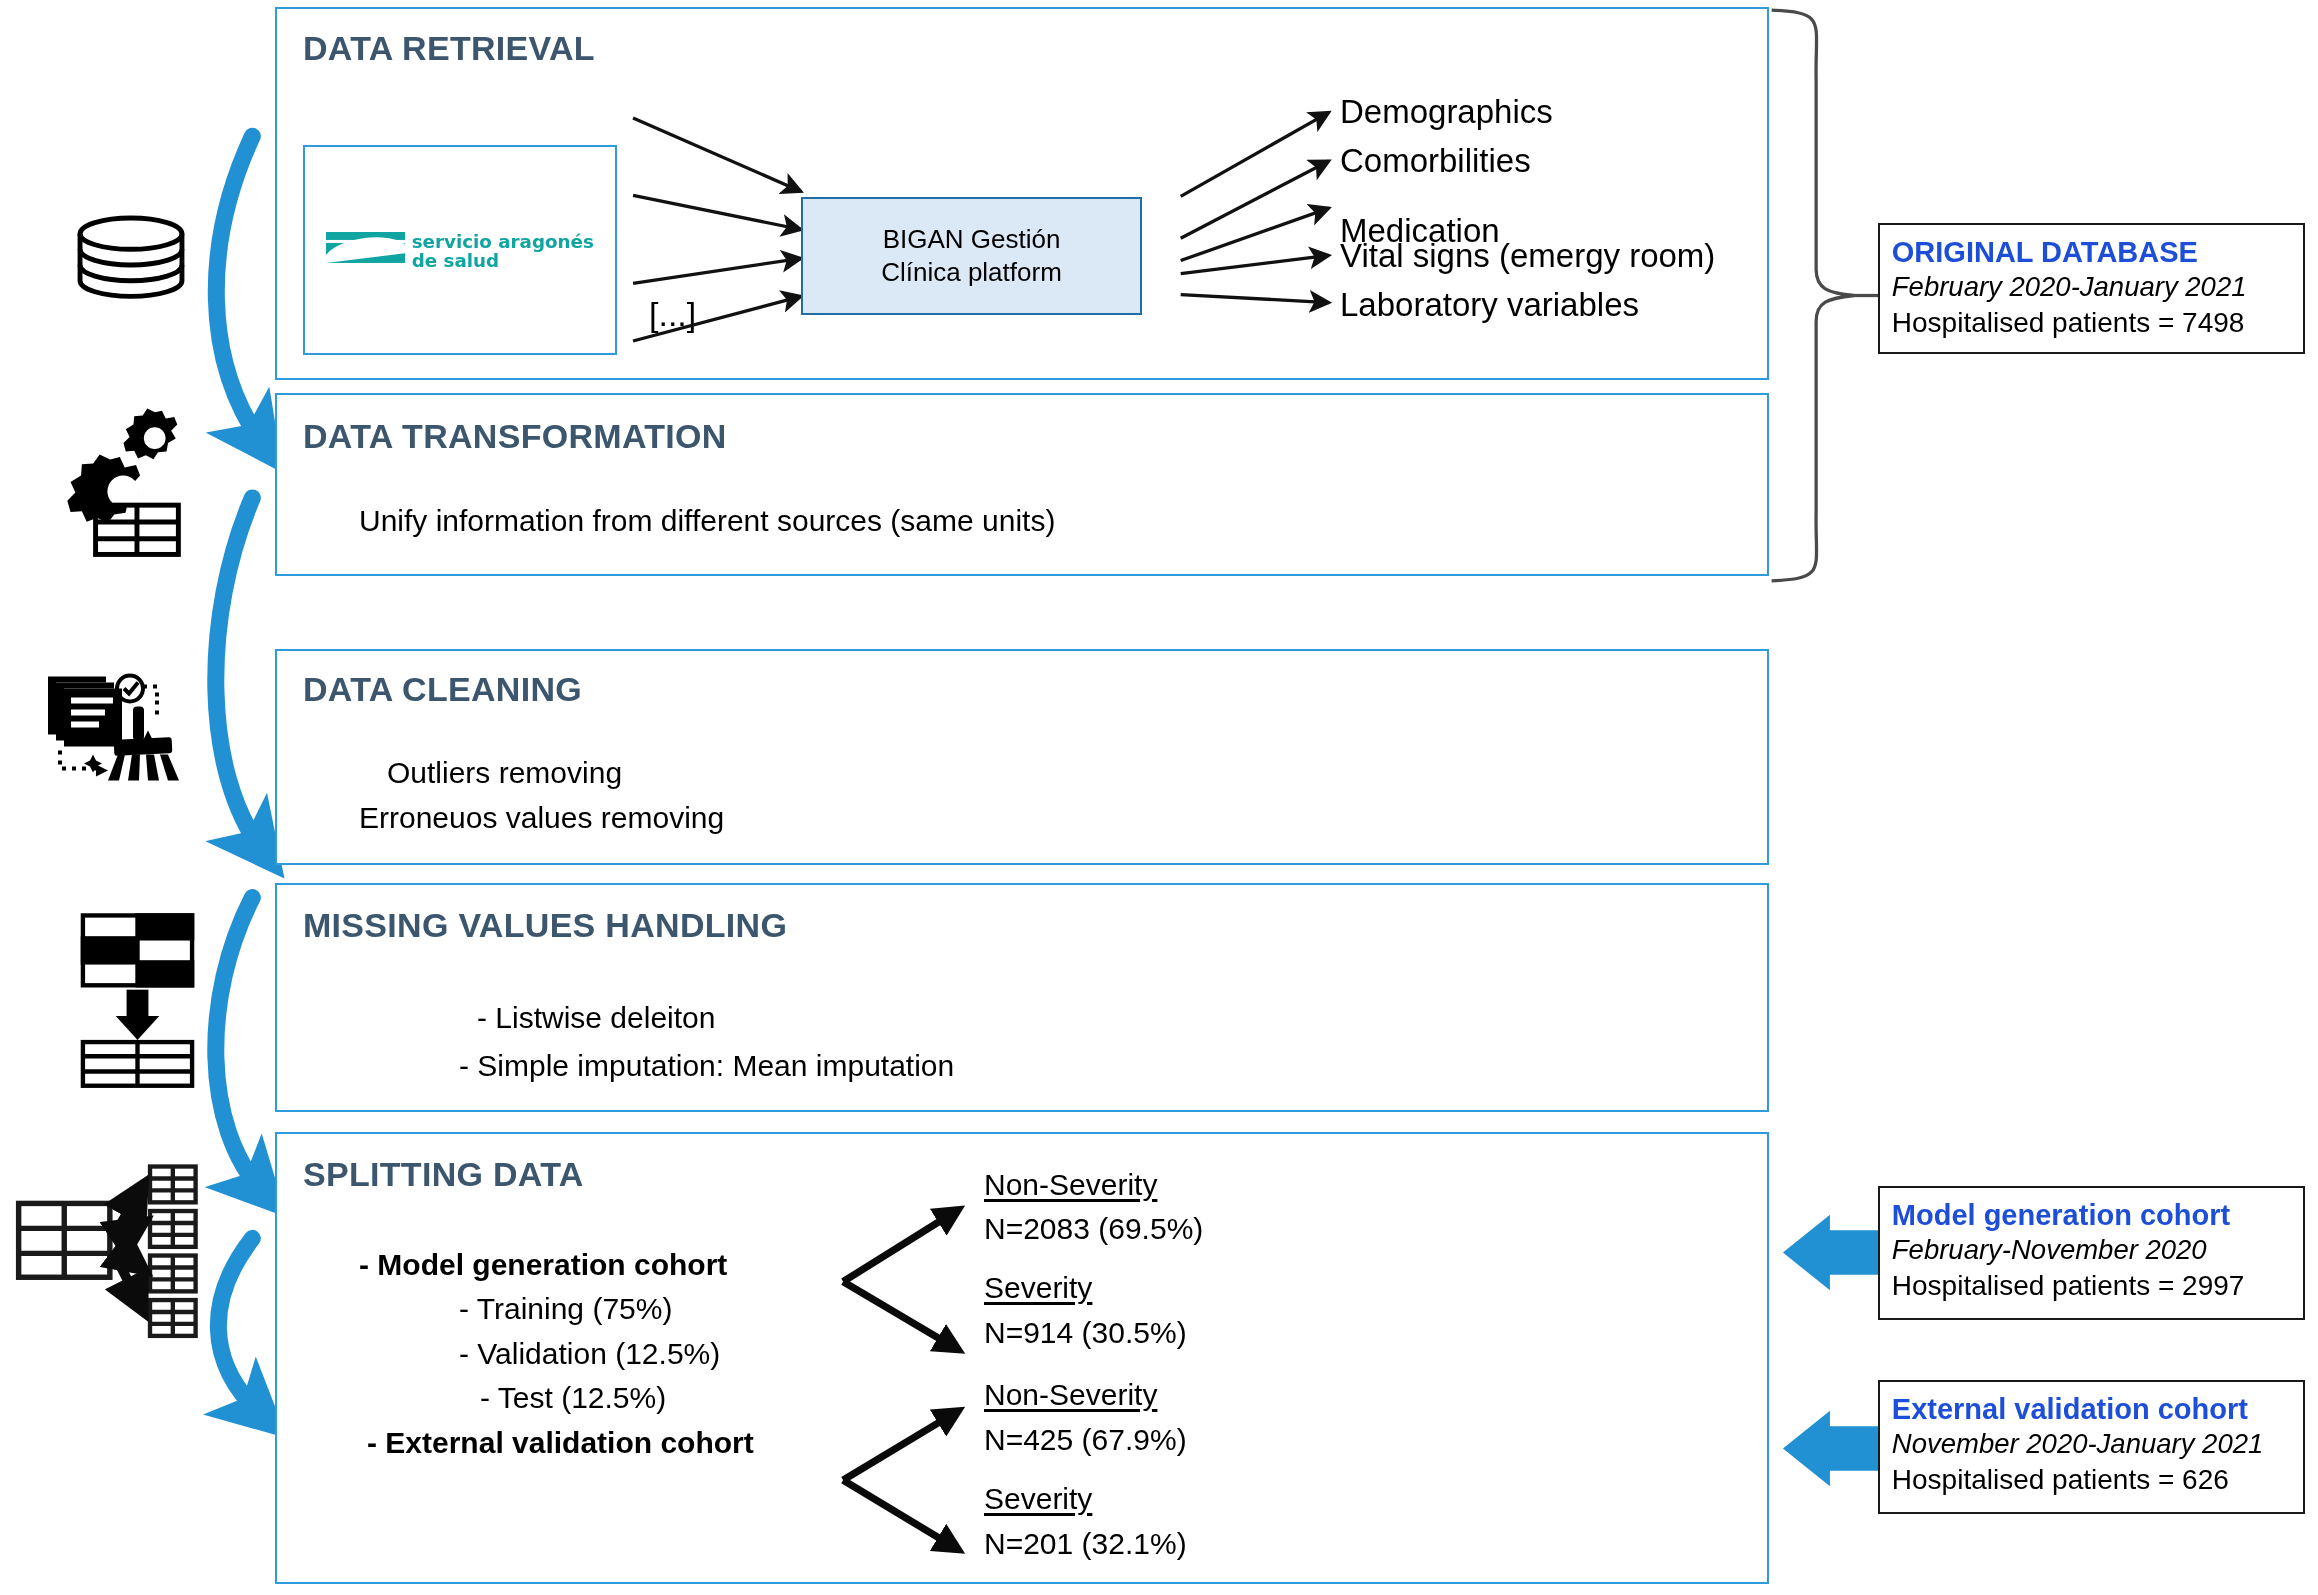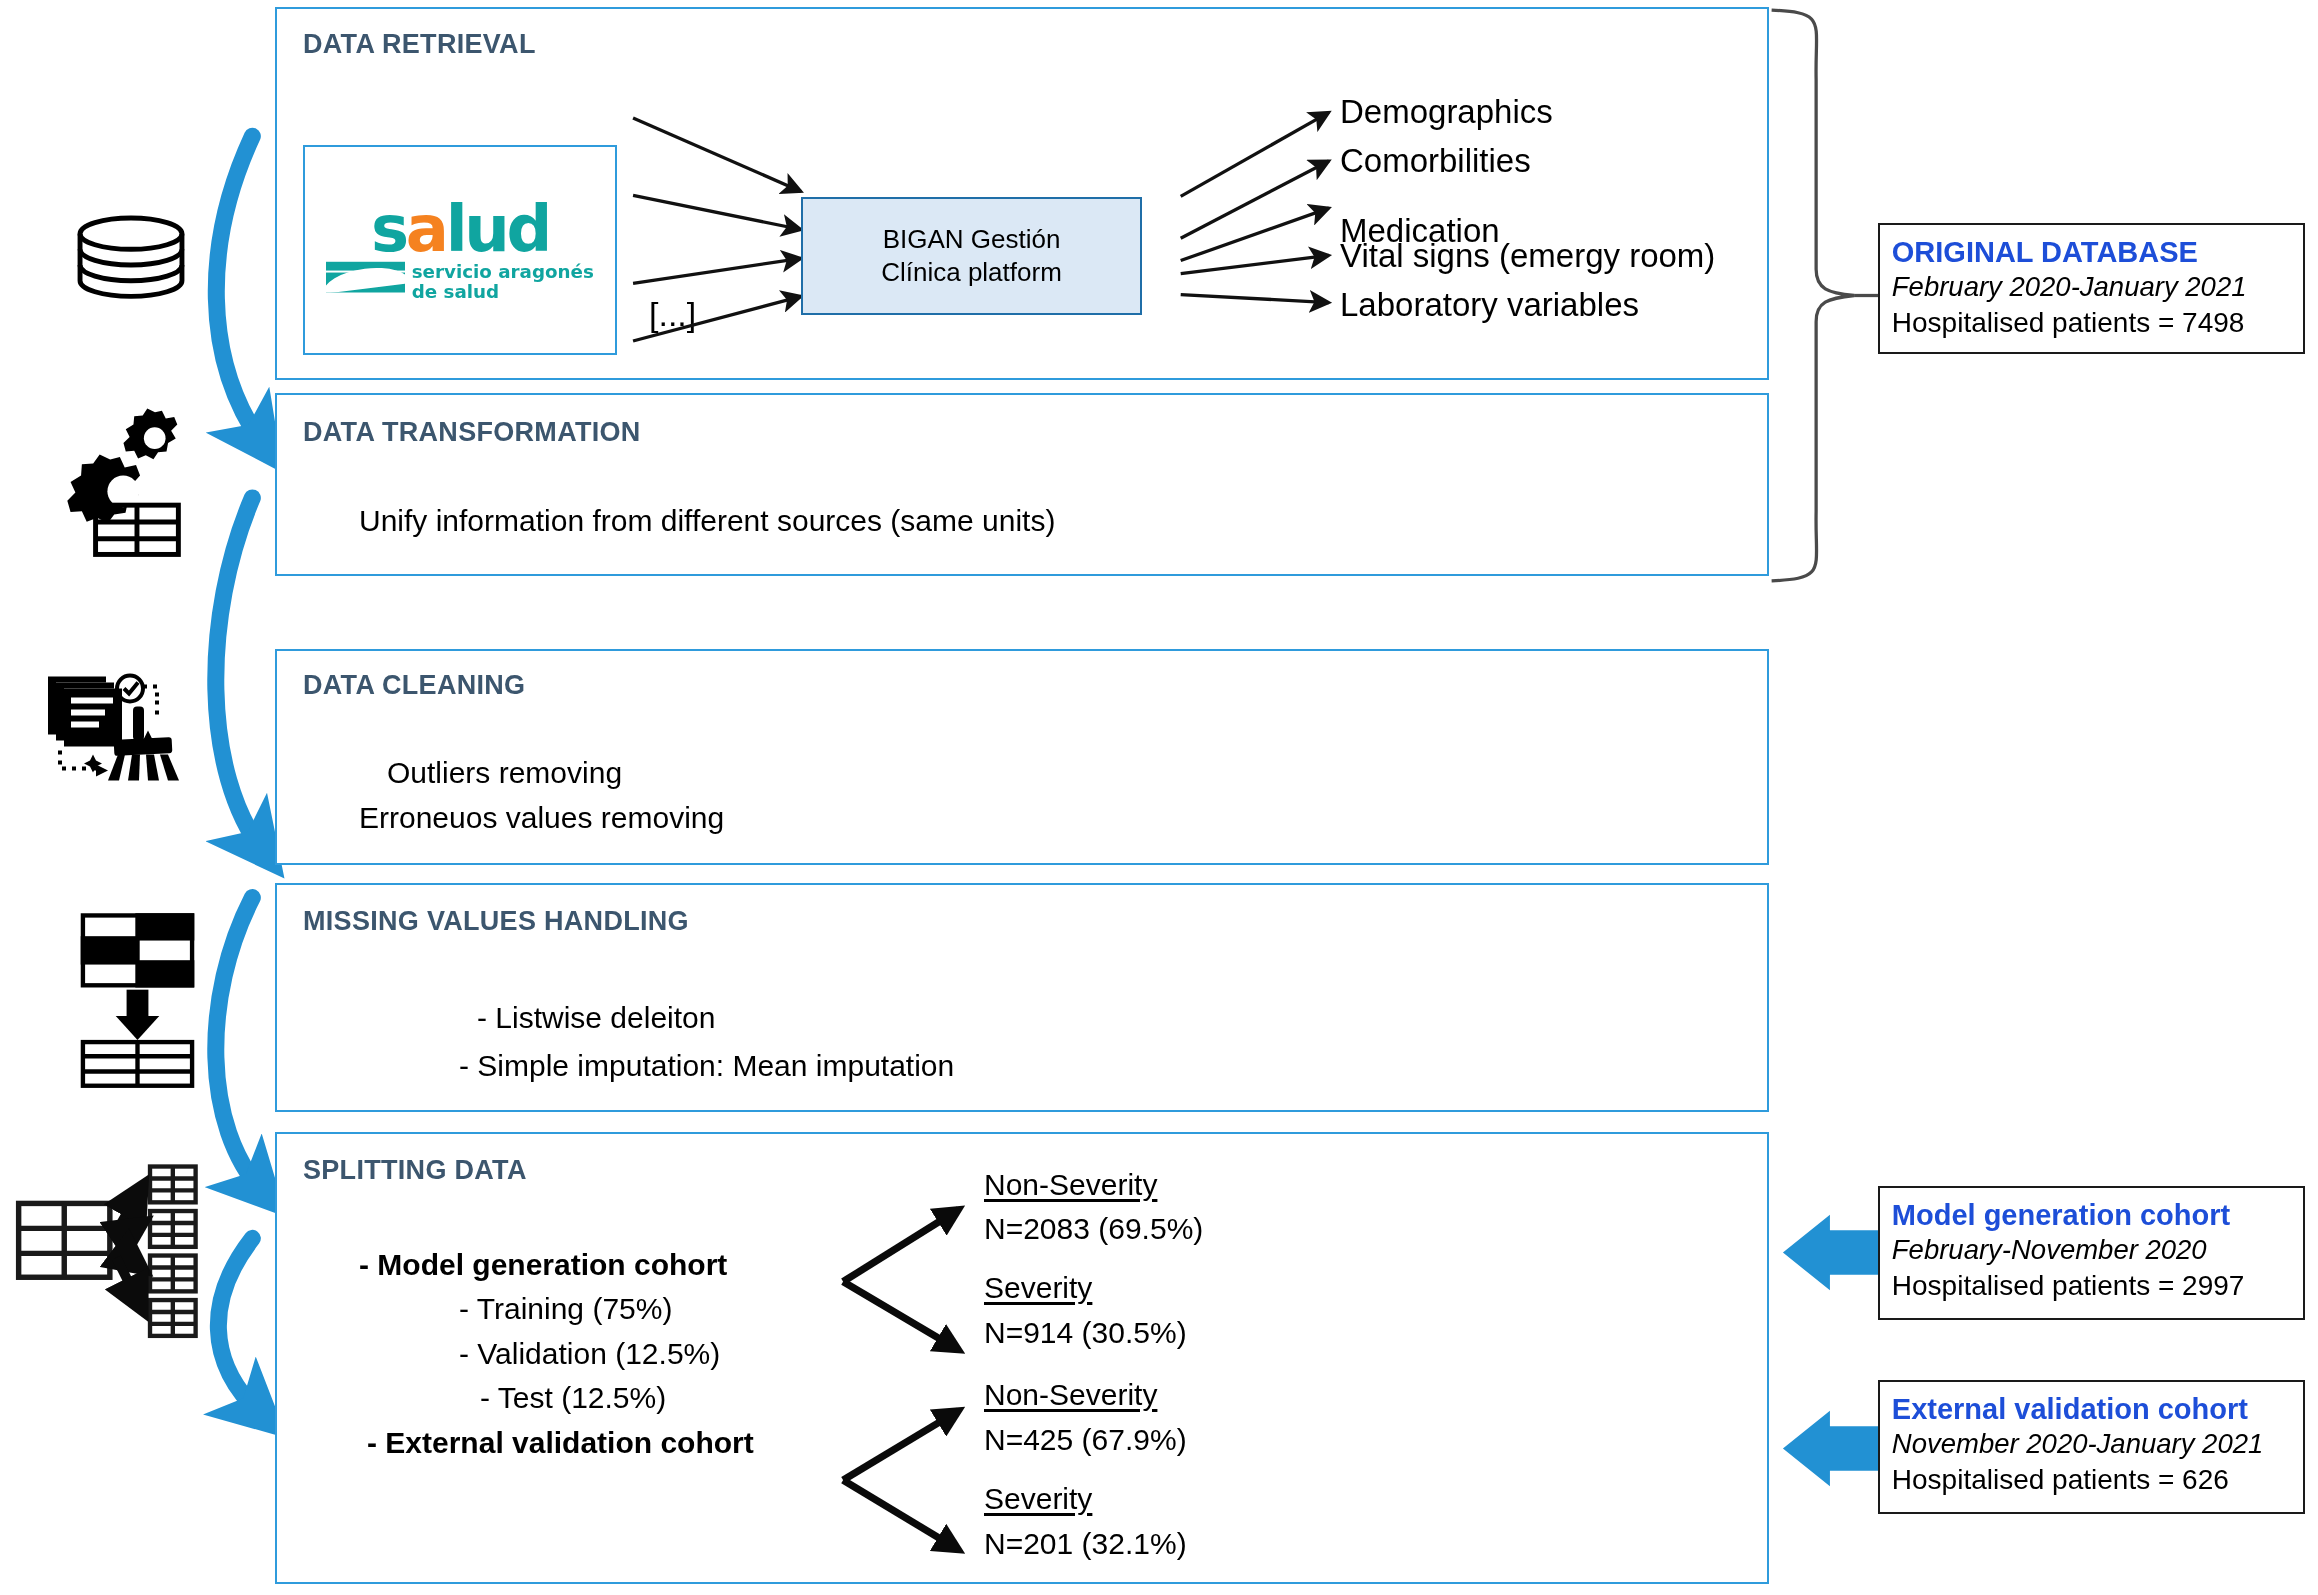--- a/index.html
+++ b/index.html
@@ -8,21 +8,21 @@
     font-family:"Liberation Sans", sans-serif;
     -webkit-font-smoothing:antialiased;
   }
   .abs{position:absolute;}
   
   .stage{
     position:absolute;border:2.6px solid #2f9bdc;background:#fff;box-sizing:border-box;
   }
   .stage-title{
     position:absolute;font-weight:bold;color:#3c566e;letter-spacing:0.3px;
-    font-size:27px;line-height:1;white-space:nowrap;
+    font-size:34px;line-height:1;white-space:nowrap;
   }
   .body-text{
     position:absolute;color:#000;font-size:30px;line-height:1.34;white-space:nowrap;
   }
   .body-text.bold{font-weight:bold;}
   
   .logo-frame{
     position:absolute;border:2.6px solid #2f9bdc;background:#fff;box-sizing:border-box;
   }
   .logo-wrap{
@@ -200,23 +200,20 @@
     <path d="M95 1170 C 18 1320, 18 1520, 112 1620"></path>
     <path d="M95 1690 C 25 1780, 22 1880, 110 1960"></path>
   </g>
 </svg>
 
 <div class="stage" style="left:275px;top:6.6px;width:1494px;height:373px;"></div>
 <div class="stage-title" style="left:303px;top:31px;">DATA RETRIEVAL</div>
 
 <div class="logo-frame" style="left:303px;top:145px;width:314px;height:210px;">
   <div class="logo-wrap">
-    <div class="logo-word">
-      <span class="t">s</span><span class="o">a</span><span class="t">lud</span>
-    </div>
     <div class="logo-sub">
       <div class="logo-mark">
         <div class="bar b1"></div>
           <div class="bar b2"></div>
           <div class="swoosh"></div>
       </div>
       <div class="logo-subtext">
         <div>servicio aragonés</div>
         <div>de salud</div>
       </div>

